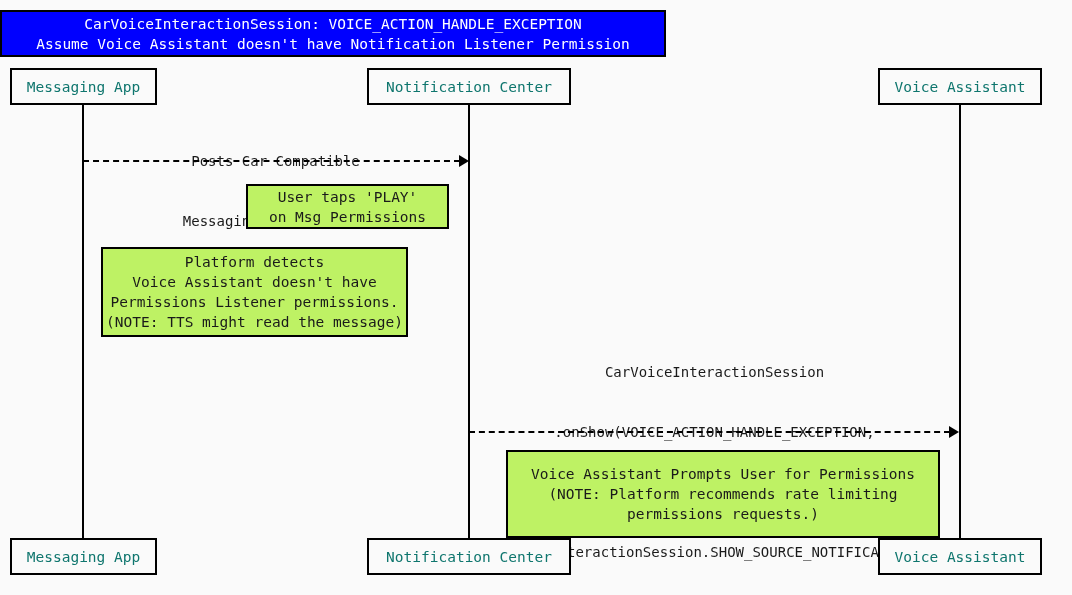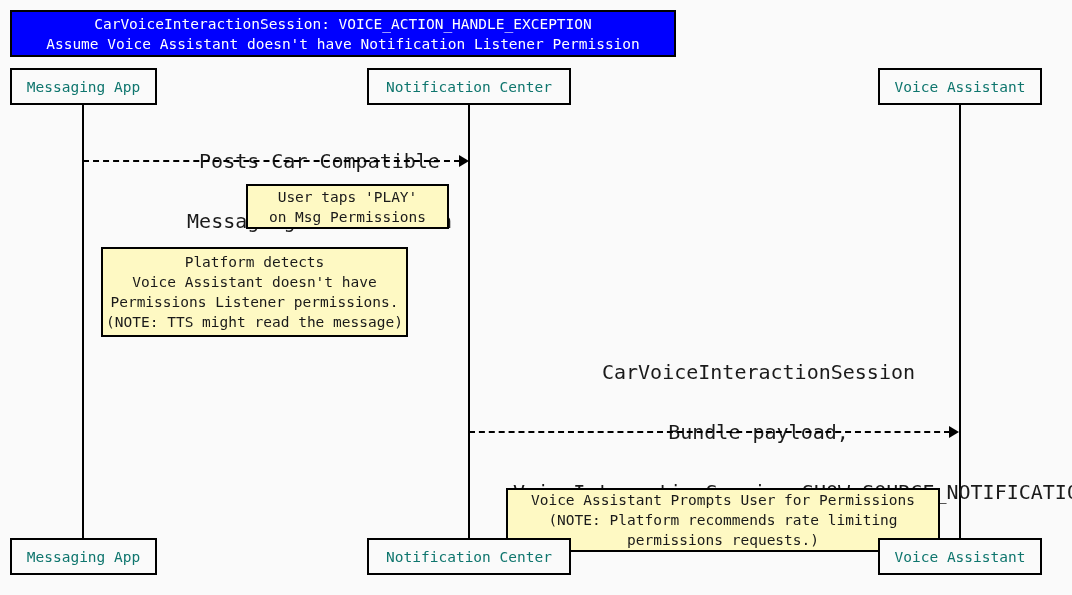--- a/index.html
+++ b/index.html
@@ -16,21 +16,21 @@
   }
   #diagram {
     position: relative;
     width: 1072px;
     height: 595px;
   }
 
   
   .title-box {
     position: absolute;
-    left: 10px;
+    left: 0;
     top: 10px;
     width: 666px;
     height: 47px;
     background: #0000ff;
     border: 2px solid #000000;
     box-sizing: border-box;
     display: flex;
     flex-direction: column;
     align-items: center;
     justify-content: center;
@@ -75,32 +75,31 @@
     position: absolute;
     width: 0;
     height: 0;
     border-top: 6px solid transparent;
     border-bottom: 6px solid transparent;
     border-left: 10px solid #000000;
   }
   .msg-label {
     position: absolute;
     text-align: center;
-    font-size: 20px;
+    font-size: 14px;
     line-height: 20px;
     color: #1a1a1a;
     white-space: pre;
-    margin-left: 44px;
   }
 
   
   .note {
     position: absolute;
     border: 2px solid #000000;
-    background: #fef9c3;
+    background: #bef264;
     box-sizing: border-box;
     display: flex;
     flex-direction: column;
     align-items: center;
     justify-content: center;
     font-size: 14.5px;
     line-height: 20px;
     color: #1a1a1a;
     white-space: pre;
     text-align: center;
@@ -139,27 +138,28 @@
 
   <div class="note" style="left:101px; top:247px; width:307px; height:90px;">
     <span class="note-line">Platform detects</span>
     <span class="note-line">Voice Assistant doesn't have</span>
     <span class="note-line">Permissions Listener permissions.</span>
     <span class="note-line">(NOTE: TTS might read the message)</span>
   </div>
 
   <div class="msg-label" style="left:469px; top:322px; width:491px;">
     <span class="note-line">CarVoiceInteractionSession</span>
+    <span class="note-line">.onShow(VOICE_ACTION_HANDLE_EXCEPTION,</span>
     <span class="note-line">Bundle payload,</span>
     <span class="note-line">VoiceInteractionSession.SHOW_SOURCE_NOTIFICATION)</span>
   </div>
   <div class="msg-line" style="left:469px; top:431px; width:481px;"></div>
   <div class="msg-arrowhead" style="left:949px; top:426px;"></div>
 
-  <div class="note" style="left:506px; top:450px; width:434px; height:64px;margin-top:38px;">
+  <div class="note" style="left:506px; top:450px; width:434px; height:88px;">
     <span class="note-line">Voice Assistant Prompts User for Permissions</span>
     <span class="note-line">(NOTE: Platform recommends rate limiting</span>
     <span class="note-line">permissions requests.)</span>
   </div>
 
   <div class="participant" style="left:10px;  top:538px; width:147px;">Messaging App</div>
   <div class="participant" style="left:367px; top:538px; width:204px;">Notification Center</div>
   <div class="participant" style="left:878px; top:538px; width:164px;">Voice Assistant</div>
 
 </div>

